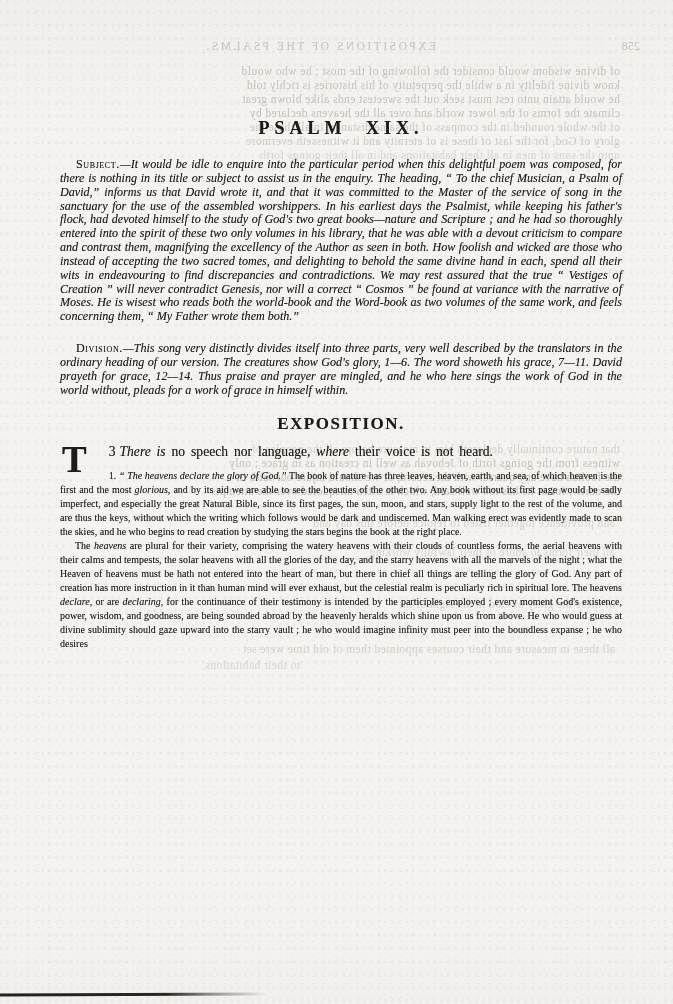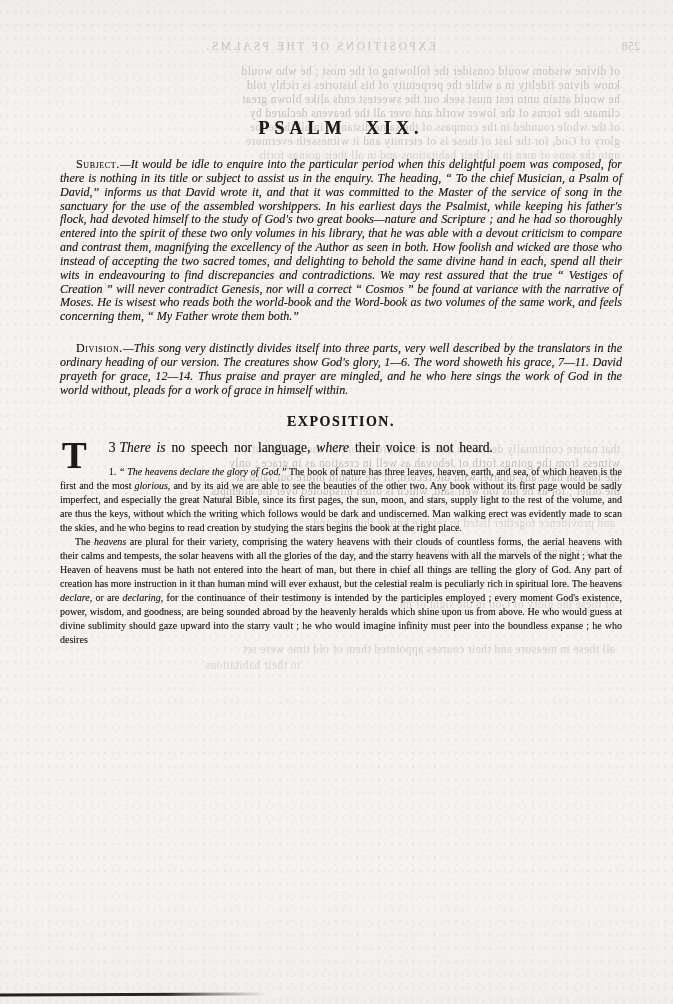--- a/index.html
+++ b/index.html
@@ -71,21 +71,21 @@
   .headnote .sc {
     font-style: normal;
     font-variant: small-caps;
     letter-spacing: .6px;
   }
   .headnote-indent { display: inline-block; width: 16px; }
 
   .exposition-heading {
     margin: 16px 0 9px 0;
     text-align: center;
-    font-size: 14px;
+    font-size: 17px;
     font-weight: bold;
     letter-spacing: 1.5px;
     text-shadow: 0 0 .5px rgba(20,18,14,.5);
   }
 
   .verses {
     font-size: 13.6px;
     line-height: 17.6px;
     text-align: justify;
     word-spacing: 2.5px;

